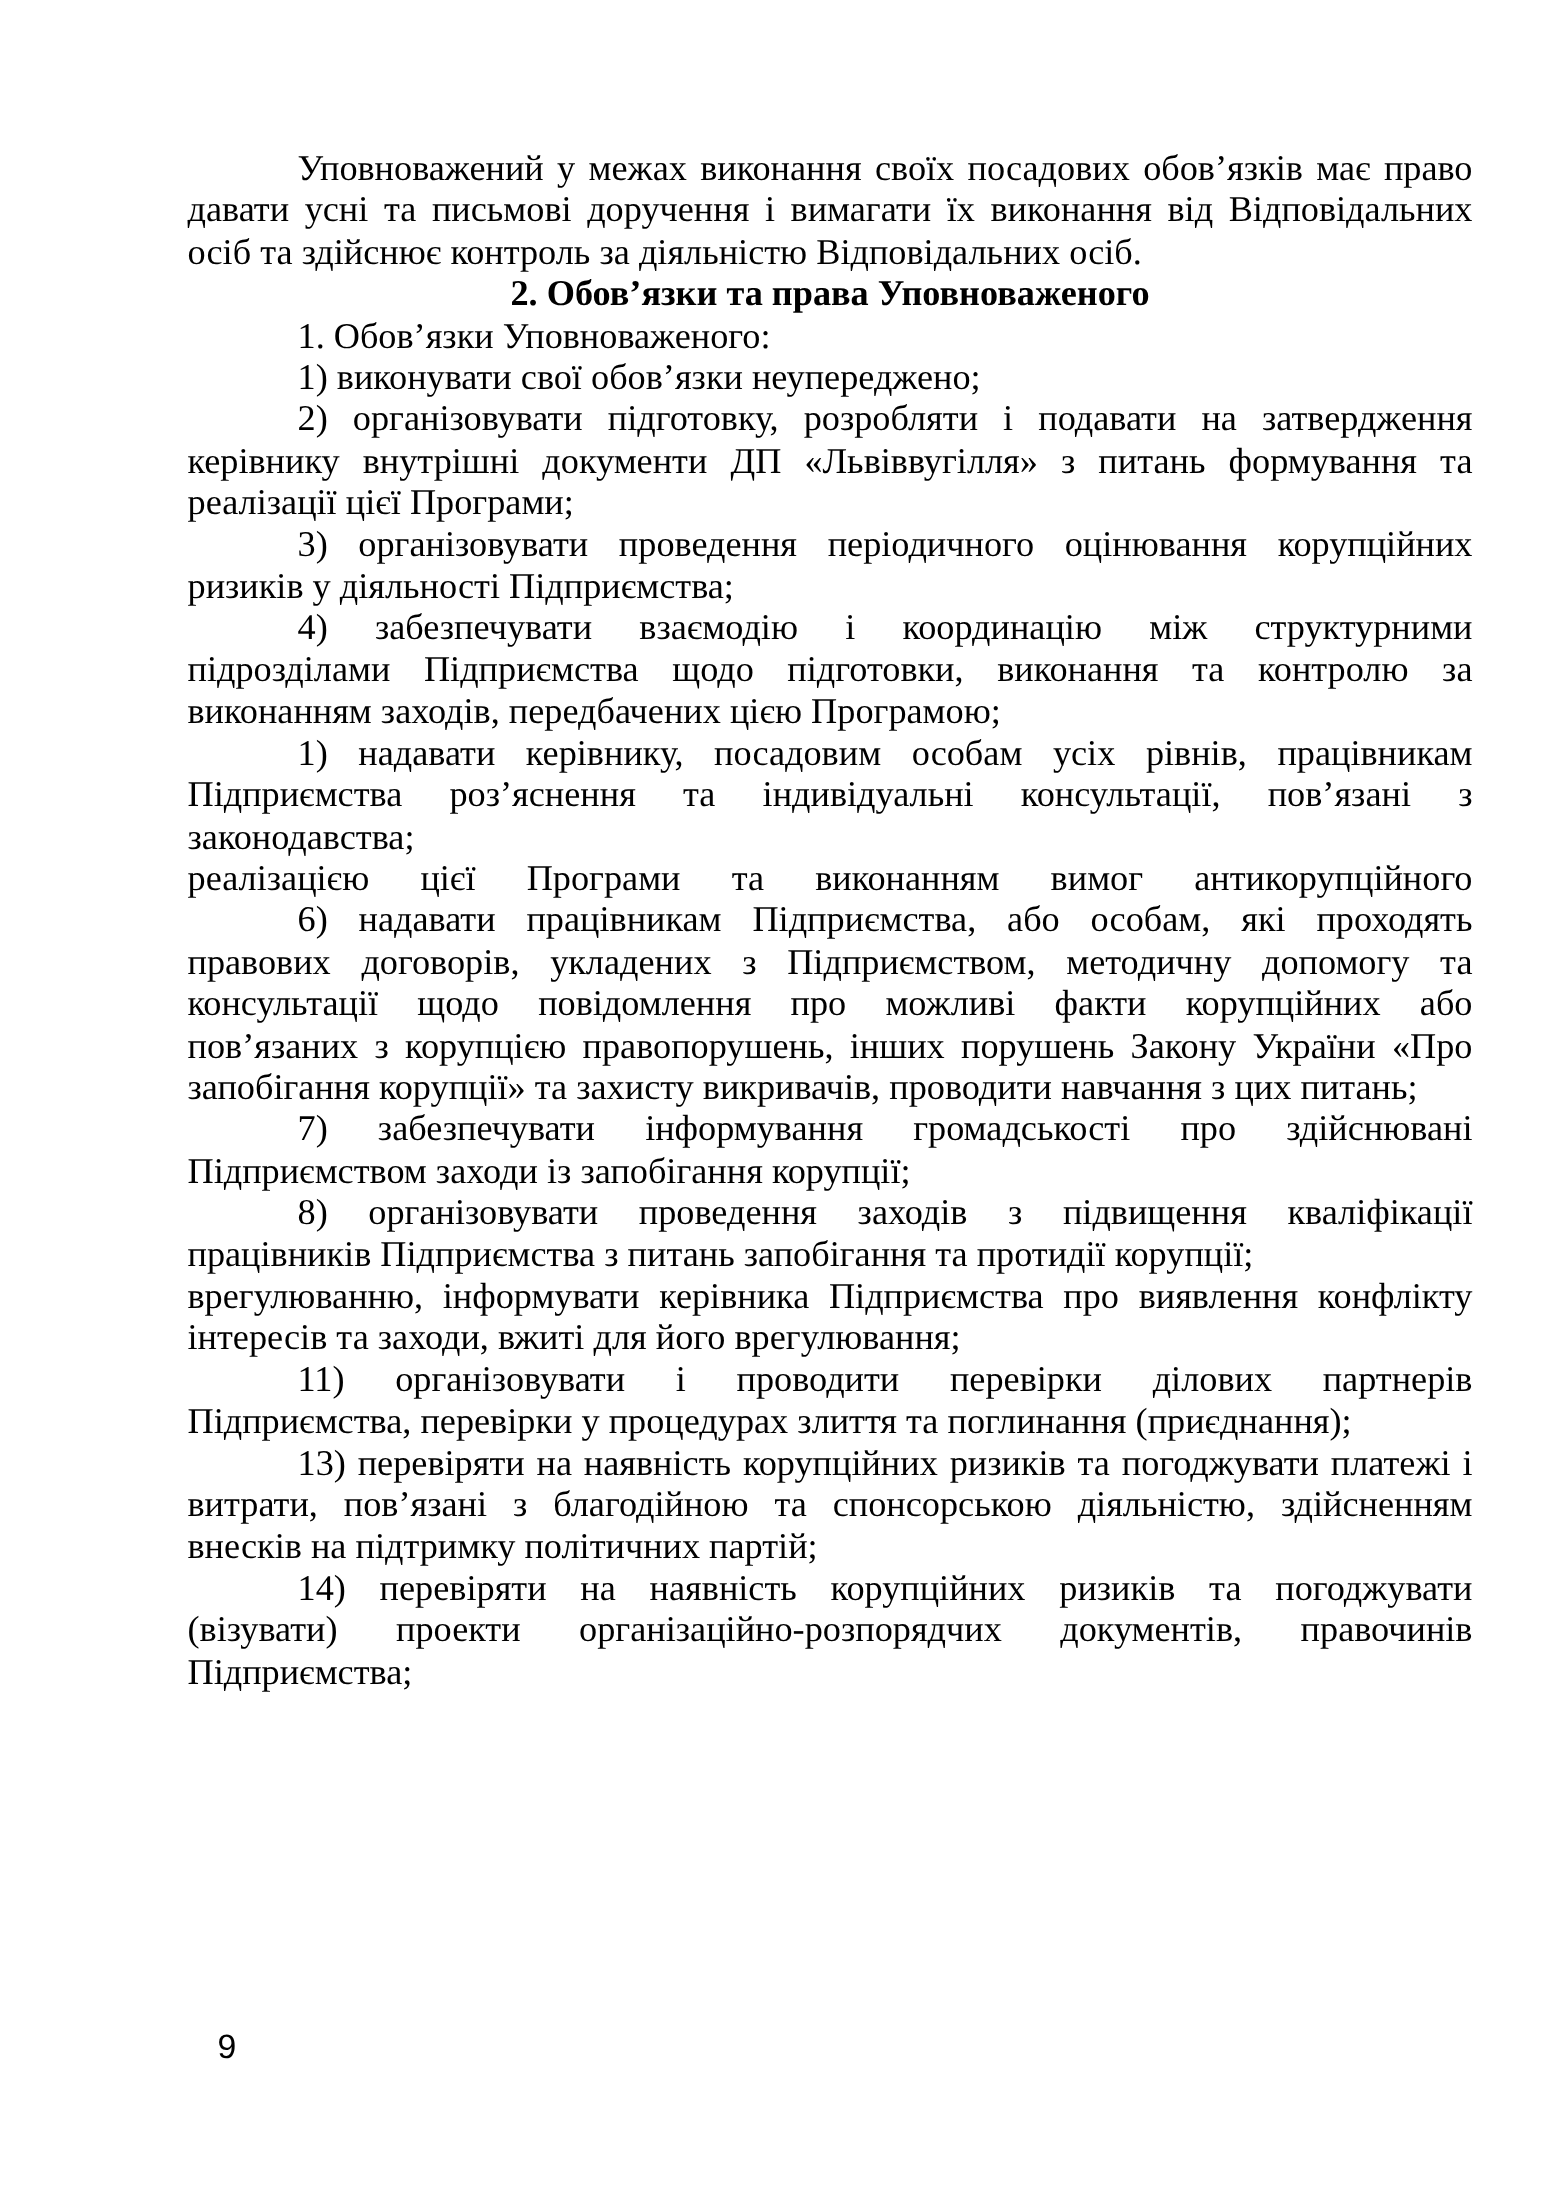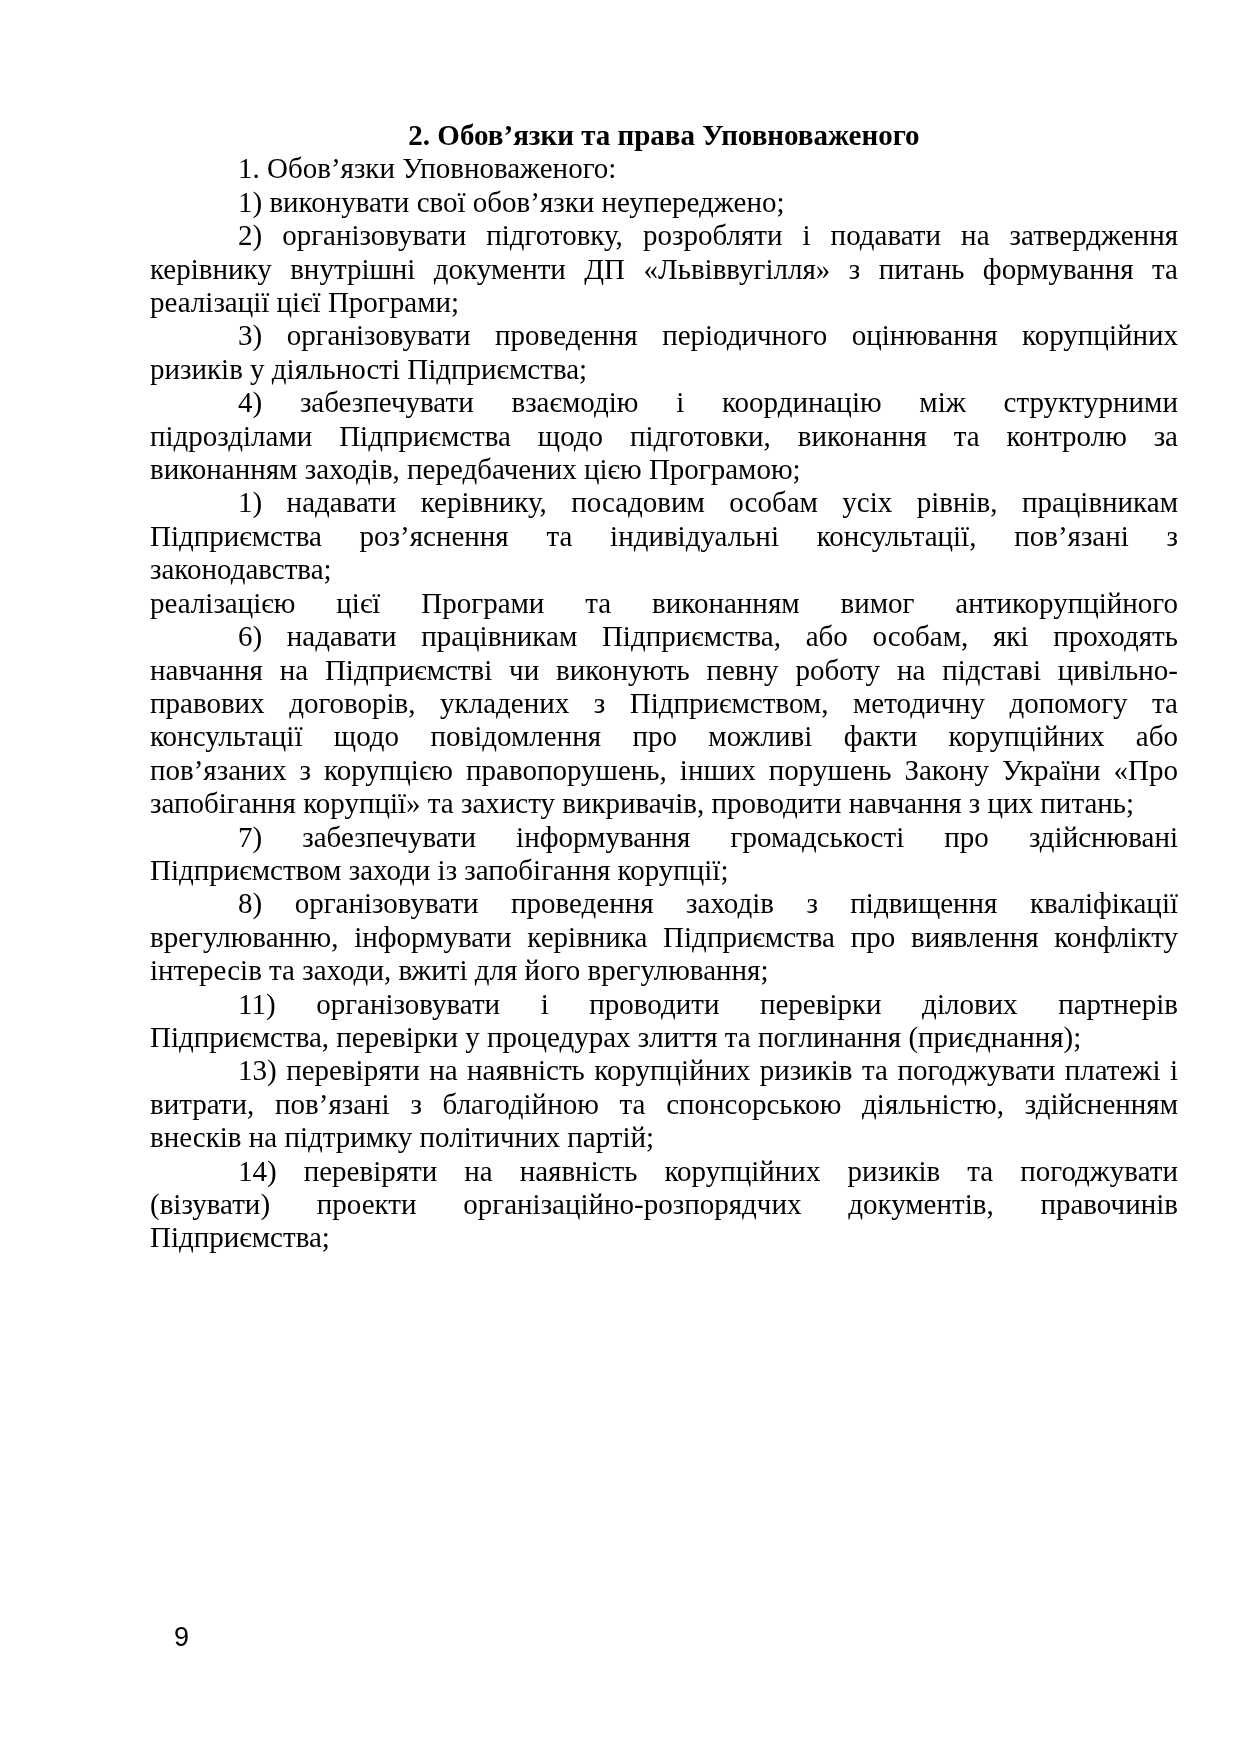--- a/index.html
+++ b/index.html
@@ -50,20 +50,25 @@
     font-family: "Liberation Sans", sans-serif;
     font-size: 27px;
     color: #000000;
   }
 </style>
 </head>
 <body>
 
 <div class="page">
   <div class="text-column" id="doc-body">
+      <div>
+        <div class="line indent full">Уповноважений у межах виконання своїх посадових обов’язків має право</div>
+        <div class="line full">давати усні та письмові доручення і вимагати їх виконання від Відповідальних</div>
+        <div class="line">осіб та здійснює контроль за діяльністю Відповідальних осіб.</div>
+      </div>
       <div class="line heading">2. Обов’язки та права Уповноваженого</div>
       <div>
         <div class="line indent">1. Обов’язки Уповноваженого:</div>
       </div>
       <div>
         <div class="line indent">1) виконувати свої обов’язки неупереджено;</div>
       </div>
       <div>
         <div class="line indent full">2) організовувати підготовку, розробляти і подавати на затвердження</div>
         <div class="line full">керівнику внутрішні документи ДП «Львіввугілля» з питань формування та</div>
@@ -79,32 +84,32 @@
         <div class="line">виконанням заходів, передбачених цією Програмою;</div>
       </div>
       <div>
         <div class="line indent full">1) надавати керівнику, посадовим особам усіх рівнів, працівникам</div>
         <div class="line full">Підприємства роз’яснення та індивідуальні консультації, пов’язані з</div>
         <div class="line">законодавства;</div>
         <div class="line full">реалізацією цієї Програми та виконанням вимог антикорупційного</div>
       </div>
       <div>
         <div class="line indent full">6) надавати працівникам Підприємства, або особам, які проходять</div>
-        <div class="line full">навчання на Підприємстві чи виконують певну роботу на підставі цивільно-</div>
         <div class="line full">правових договорів, укладених з Підприємством, методичну допомогу та</div>
         <div class="line full">консультації щодо повідомлення про можливі факти корупційних або</div>
         <div class="line full">пов’язаних з корупцією правопорушень, інших порушень Закону України «Про</div>
         <div class="line">запобігання корупції» та захисту викривачів, проводити навчання з цих питань;</div>
       </div>
       <div>
         <div class="line indent full">7) забезпечувати інформування громадськості про здійснювані</div>
         <div class="line">Підприємством заходи із запобігання корупції;</div>
       </div>
       <div>
         <div class="line indent full">8) організовувати проведення заходів з підвищення кваліфікації</div>
+        <div class="line">працівників Підприємства з питань запобігання та протидії корупції;</div>
       </div>
       <div>
         <div class="line full">врегулюванню, інформувати керівника Підприємства про виявлення конфлікту</div>
         <div class="line">інтересів та заходи, вжиті для його врегулювання;</div>
       </div>
       <div>
         <div class="line indent full">11) організовувати і проводити перевірки ділових партнерів</div>
         <div class="line">Підприємства, перевірки у процедурах злиття та поглинання (приєднання);</div>
       </div>
       <div>

